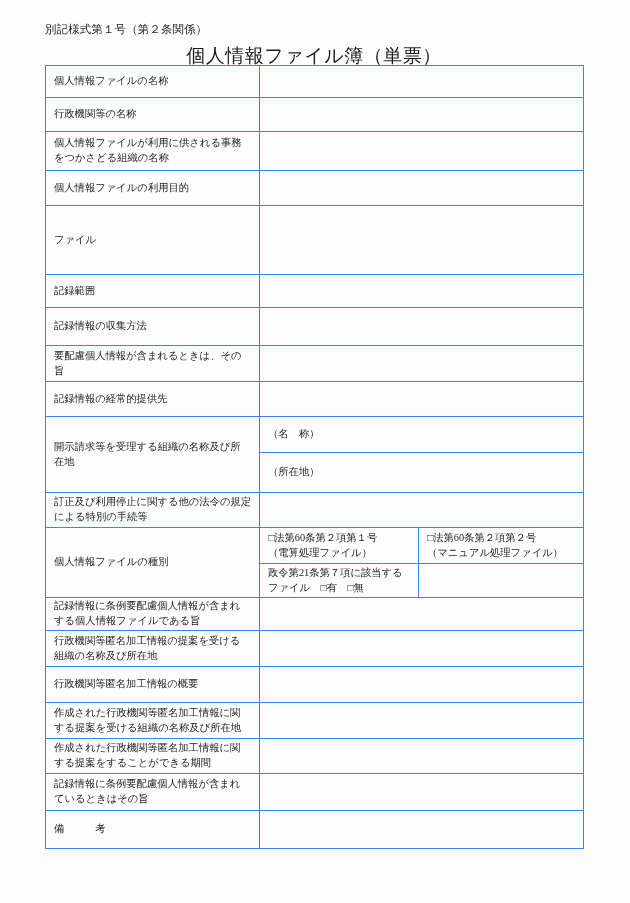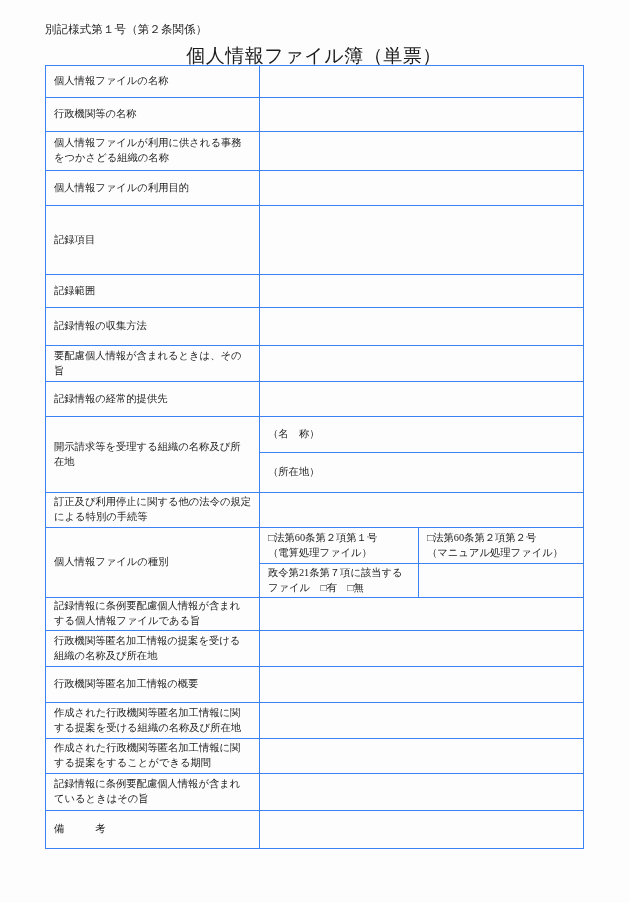--- a/index.html
+++ b/index.html
@@ -68,21 +68,21 @@
 をつかさどる組織の名称</td>
         <td class="val" colspan="2"></td>
       </tr>
 
       <tr style="height:35px">
         <td class="lbl">個人情報ファイルの利用目的</td>
         <td class="val" colspan="2"></td>
       </tr>
 
       <tr style="height:69px">
-        <td class="lbl">記録項目</td>
+        <td class="lbl">ファイル</td>
         <td class="val" colspan="2"></td>
       </tr>
 
       <tr style="height:33px">
         <td class="lbl">記録範囲</td>
         <td class="val" colspan="2"></td>
       </tr>
 
       <tr style="height:38px">
         <td class="lbl">記録情報の収集方法</td>

